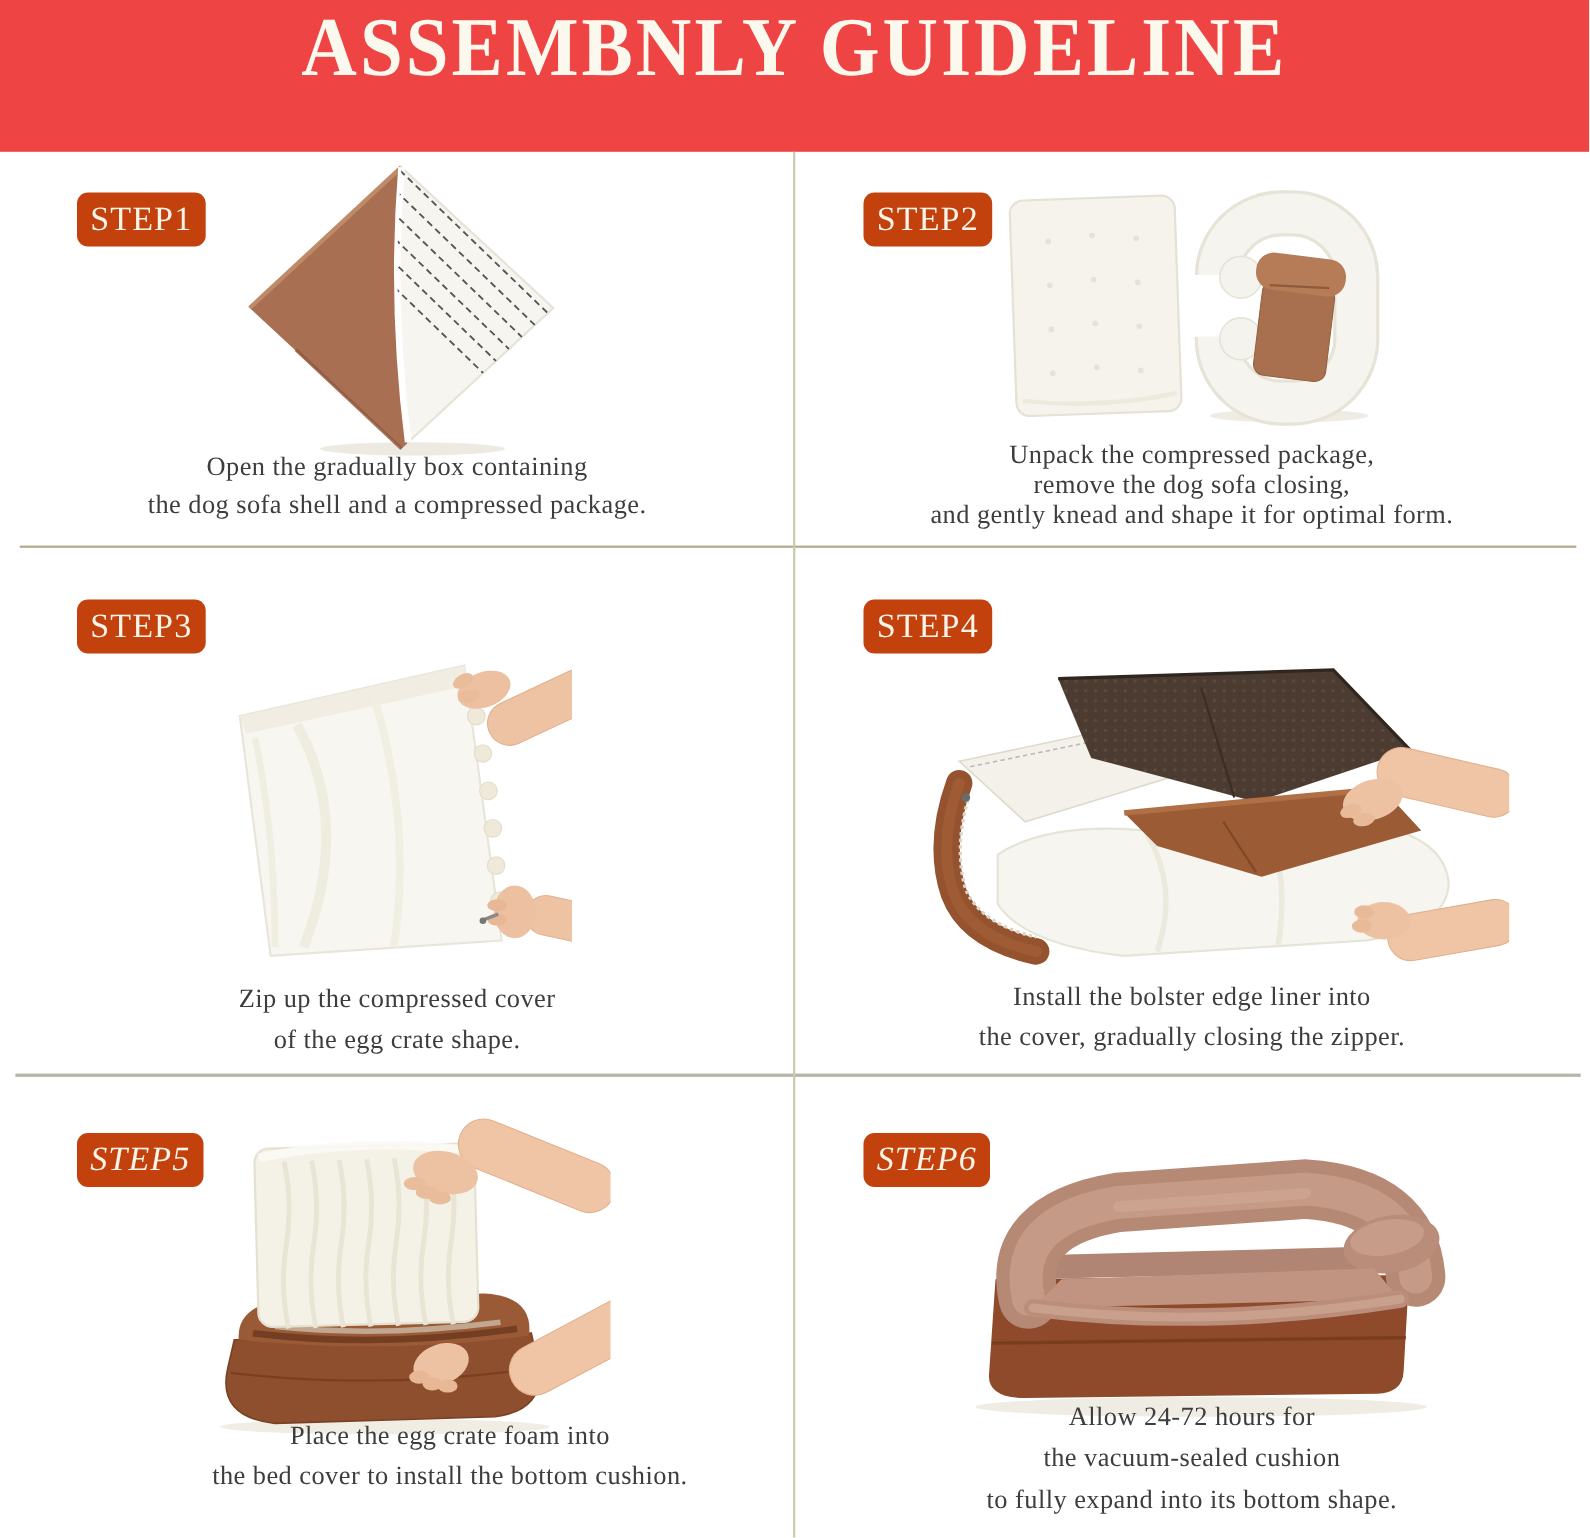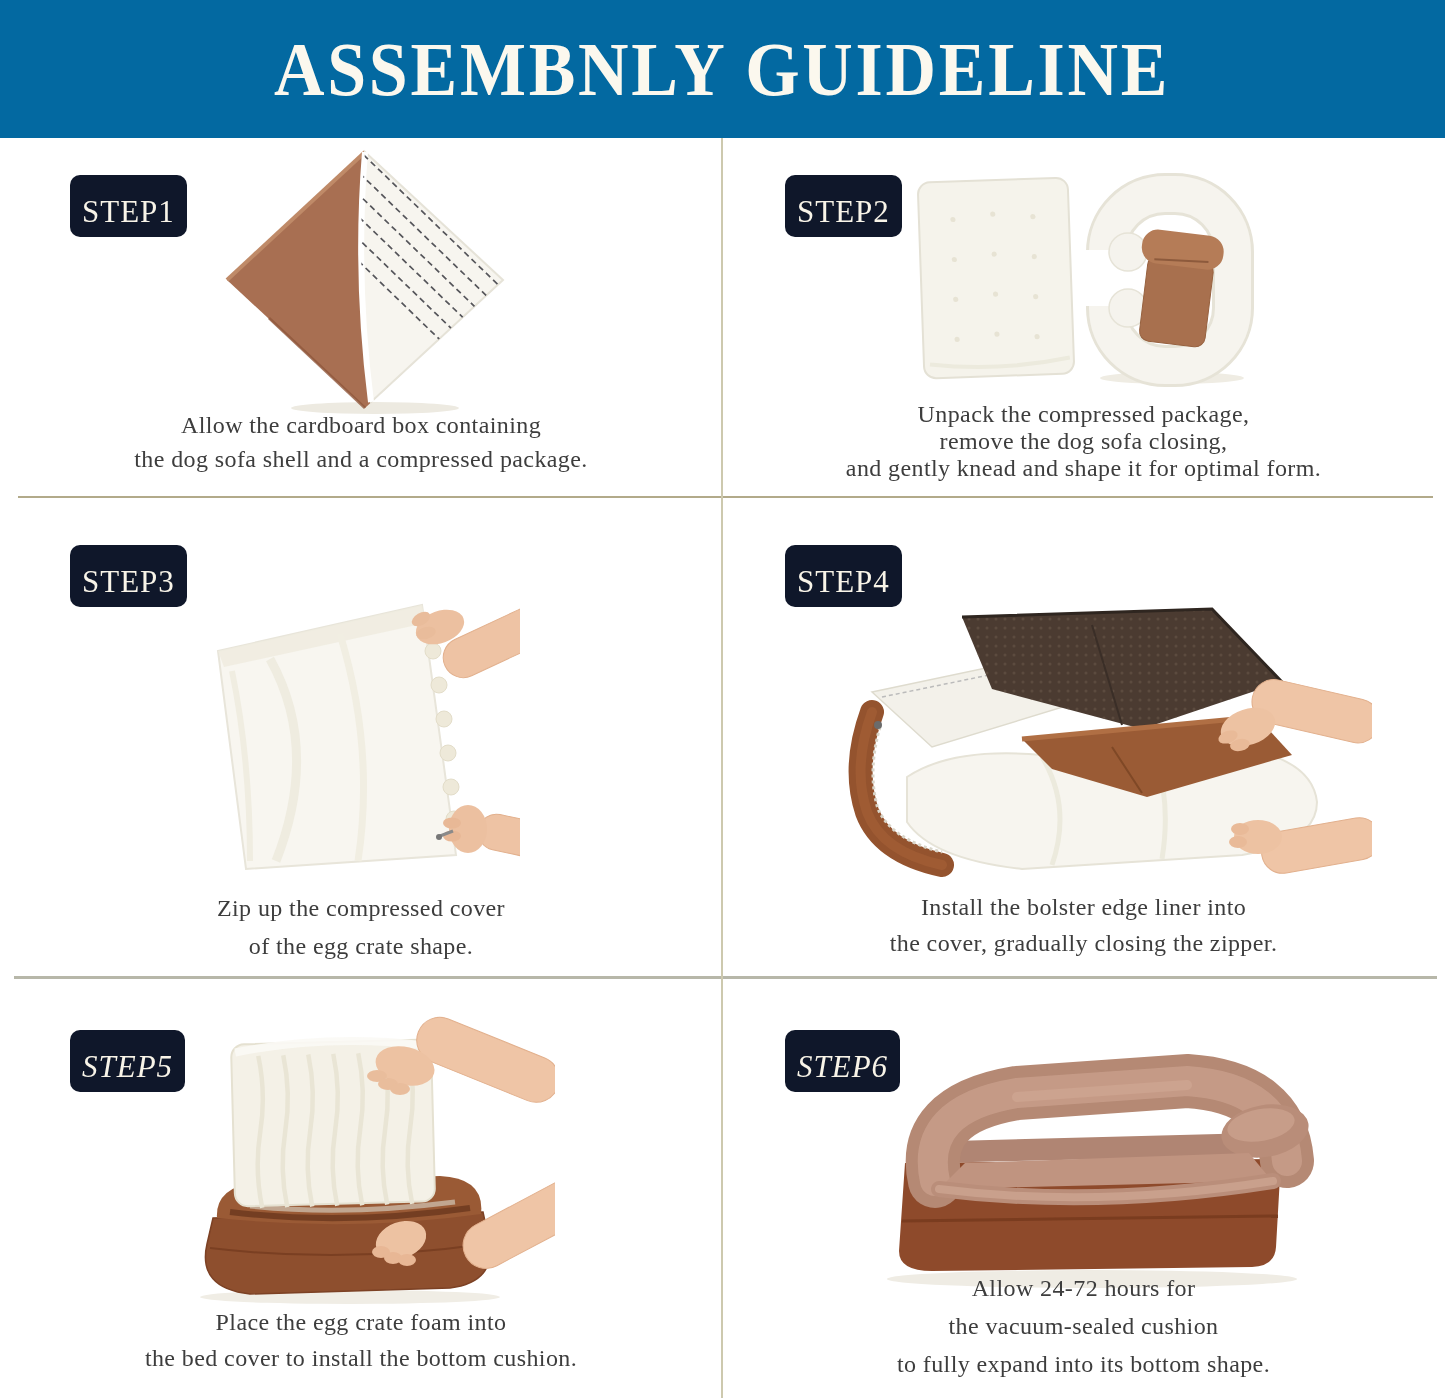--- a/index.html
+++ b/index.html
@@ -6,22 +6,22 @@
   .page{
     position:relative;
     width:1445px;height:1398px;
     background:#ffffff;
     font-family:"Liberation Serif","DejaVu Serif",serif;
     overflow:hidden;
   }
   
   .header{
     position:absolute;left:0;top:0;width:1445px;height:138px;
-    background:#0369a1;
-    display:flex;align-items:center;justify-content:center;
+    background:#ef4444;
+    display:flex;align-items:flex-start;justify-content:center;
   }
   .header h1{
     margin:0;
     color:#fbf8ee;
     font-size:76px;font-weight:700;
     letter-spacing:3px;
     transform:scaleX(0.92);
     transform-origin:center;
     white-space:nowrap;
   }
@@ -34,23 +34,23 @@
   }
   .cell{position:relative;box-sizing:border-box;}
   
   .divider{position:absolute;background:#b2aa8a;}
   .div-h1{left:18px;right:12px;top:496px;height:2px;}
   .div-h2{left:14px;right:8px;top:976px;height:3px;background:#b7b7a9;}
   .div-v{left:721px;top:138px;bottom:0;width:2px;background:#cdc9ae;}
   
   .badge{
     position:absolute;
-    background:#0f172a;color:#f8f4e8;
+    background:#c2410c;color:#f8f4e8;
     font-size:31px;line-height:1;
-    padding:21px 12px 10px;
+    padding:8px 12px 10px;
     border-radius:10px;
     letter-spacing:1px;
     white-space:nowrap;
   }
   .r1 .badge{top:37px;}
   .r2 .badge{top:48px;}
   .r3 .badge{top:52px;font-style:italic;}
   .col-l .badge{left:70px;}
   .col-r .badge{left:63px;}
   
@@ -64,21 +64,21 @@
   
   .caption{
     position:absolute;left:0;width:100%;
     text-align:center;color:#3d3d3d;
     font-size:24px;letter-spacing:0.4px;
   }
   .cap-s1{top:270px;line-height:34px;}
   .cap-s2{top:263px;line-height:27px;}
   .cap-s3{top:392px;line-height:38px;}
   .cap-s4{top:392px;line-height:36px;}
-  .cap-s5{top:326px;line-height:36px;}
+  .cap-s5{top:310px;line-height:36px;padding-left:48px;}
   .cap-s6{top:291px;line-height:38px;}
 </style>
 </head>
 <body>
 
 <div class="page">
 
   <div class="header">
     <h1>ASSEMBNLY GUIDELINE</h1>
   </div>
@@ -107,21 +107,21 @@
               <line x1="60" y1="66" x2="330" y2="66"></line>
             <line x1="60" y1="82" x2="330" y2="82"></line>
               <line x1="60" y1="98" x2="330" y2="98"></line>
             <line x1="60" y1="114" x2="330" y2="114"></line>
               <line x1="60" y1="130" x2="330" y2="130"></line>
             <line x1="60" y1="146" x2="330" y2="146"></line>
           </g>
         </g>
       </svg>
       <div class="caption cap-s1">
-        <div>Allow the cardboard box containing</div>
+        <div>Open the gradually box containing</div>
         <div>the dog sofa shell and a compressed package.</div>
       </div>
     </section>
 
     <section class="cell r1 col-r">
       <div class="badge">STEP2</div>
       <svg class="illus illus-s2" viewBox="0 0 350 230" aria-hidden="true">
         <ellipse cx="265" cy="212" rx="72" ry="6" fill="#efece3"></ellipse>
         <g transform="rotate(-2 90 112)">
           <rect x="14" y="14" width="150" height="196" rx="12" fill="#f5f3eb" stroke="#e4e1d5" stroke-width="2"></rect>

